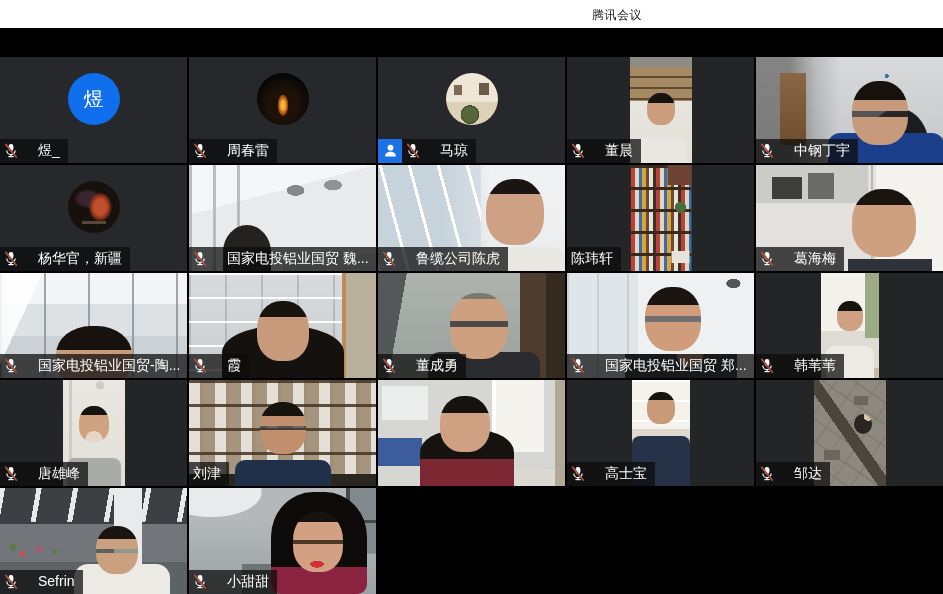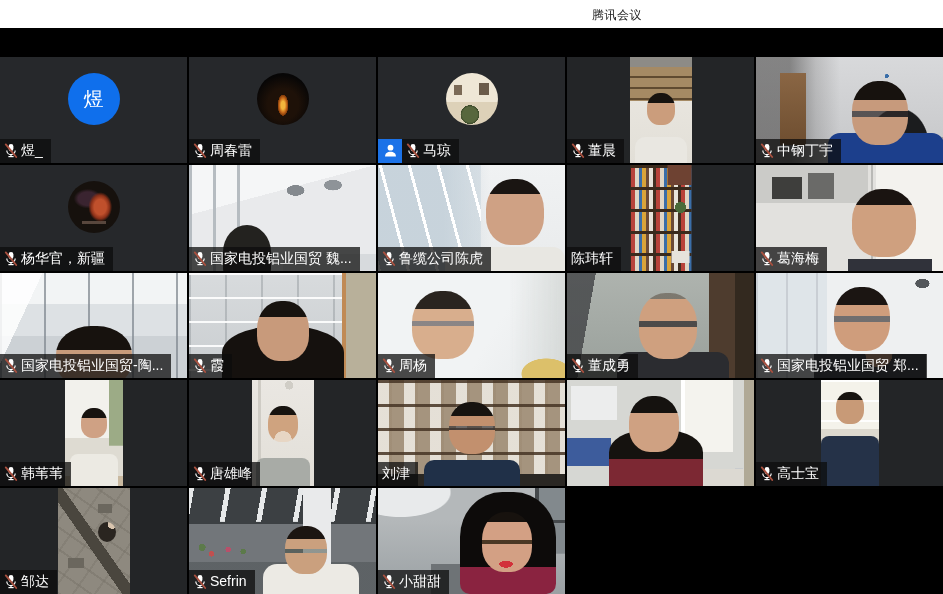--- a/index.html
+++ b/index.html
@@ -13,21 +13,21 @@
   .toolbar{height:29px;background:#000;}
 
   
   .grid{height:537px;display:grid;grid-template-columns:repeat(5,1fr);
         grid-template-rows:repeat(5,1fr);gap:2px;background:#000;}
   .tile{position:relative;overflow:hidden;background:#26282b;}
 
   
   .nameplate{position:absolute;left:0;bottom:0;display:flex;align-items:stretch;z-index:6;max-width:100%;}
   .self-badge{width:24px;background:#1b72e8;display:flex;align-items:center;justify-content:center;flex:0 0 auto;}
-  .label{display:flex;align-items:center;gap:3px;background:rgba(12,12,12,.74);
+  .label{display:flex;align-items:center;gap:20px;background:rgba(12,12,12,.74);
          padding:2px 8px 3px 4px;white-space:nowrap;overflow:hidden;}
   .label .pname{color:#fff;font-size:14px;line-height:19px;}
   .mic{flex:0 0 auto;display:block;}
 
   
   .avatar{display:none;position:absolute;left:50%;top:42px;transform:translate(-50%,-50%);
           width:52px;height:52px;border-radius:50%;overflow:hidden;
           align-items:center;justify-content:center;}
   .cam-off .avatar{display:flex;}
   .avatar-letter{color:#fff;font-size:20px;}
@@ -517,39 +517,20 @@
           <rect x="4.6" y="1" width="4.8" height="7.2" rx="2.4" fill="#ffffff"></rect>
           <path d="M2.8 7.4 a4.2 4.2 0 0 0 8.4 0" stroke="#ffffff" stroke-width="1.2" fill="none"></path>
           <line x1="7" y1="11.6" x2="7" y2="13.4" stroke="#ffffff" stroke-width="1.2"></line>
           <line x1="4.4" y1="13.6" x2="9.6" y2="13.6" stroke="#ffffff" stroke-width="1.2"></line>
           <line x1="1.8" y1="1.4" x2="12.2" y2="14" stroke="#a8503f" stroke-width="1.9" stroke-linecap="round"></line>
         </svg>
         <span class="pname">霞</span>
       </span>
     </div>
   </div>
-      <div class="tile p13 cam-on">
-    <div class="scene">
-      
-    </div>
-
-    <div class="nameplate">
-
-      <span class="label">
-        <svg class="mic" width="14" height="15" viewBox="0 0 14 15">
-          <rect x="4.6" y="1" width="4.8" height="7.2" rx="2.4" fill="#ffffff"></rect>
-          <path d="M2.8 7.4 a4.2 4.2 0 0 0 8.4 0" stroke="#ffffff" stroke-width="1.2" fill="none"></path>
-          <line x1="7" y1="11.6" x2="7" y2="13.4" stroke="#ffffff" stroke-width="1.2"></line>
-          <line x1="4.4" y1="13.6" x2="9.6" y2="13.6" stroke="#ffffff" stroke-width="1.2"></line>
-          <line x1="1.8" y1="1.4" x2="12.2" y2="14" stroke="#a8503f" stroke-width="1.9" stroke-linecap="round"></line>
-        </svg>
-        <span class="pname">周杨</span>
-      </span>
-    </div>
-  </div>
       <div class="tile p14 cam-on">
     <div class="scene">
       
     </div>
 
     <div class="nameplate">
 
       <span class="label">
         <svg class="mic" width="14" height="15" viewBox="0 0 14 15">
           <rect x="4.6" y="1" width="4.8" height="7.2" rx="2.4" fill="#ffffff"></rect>

